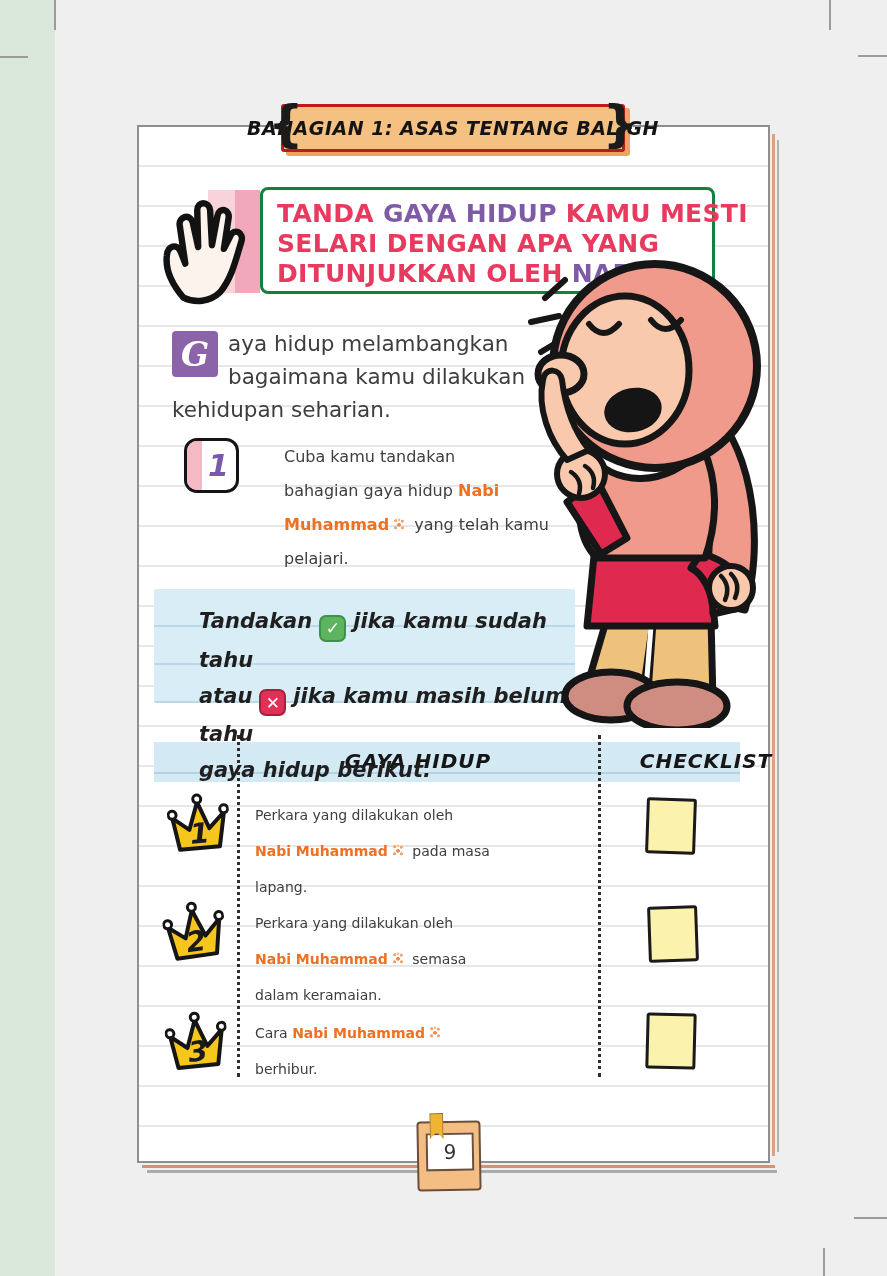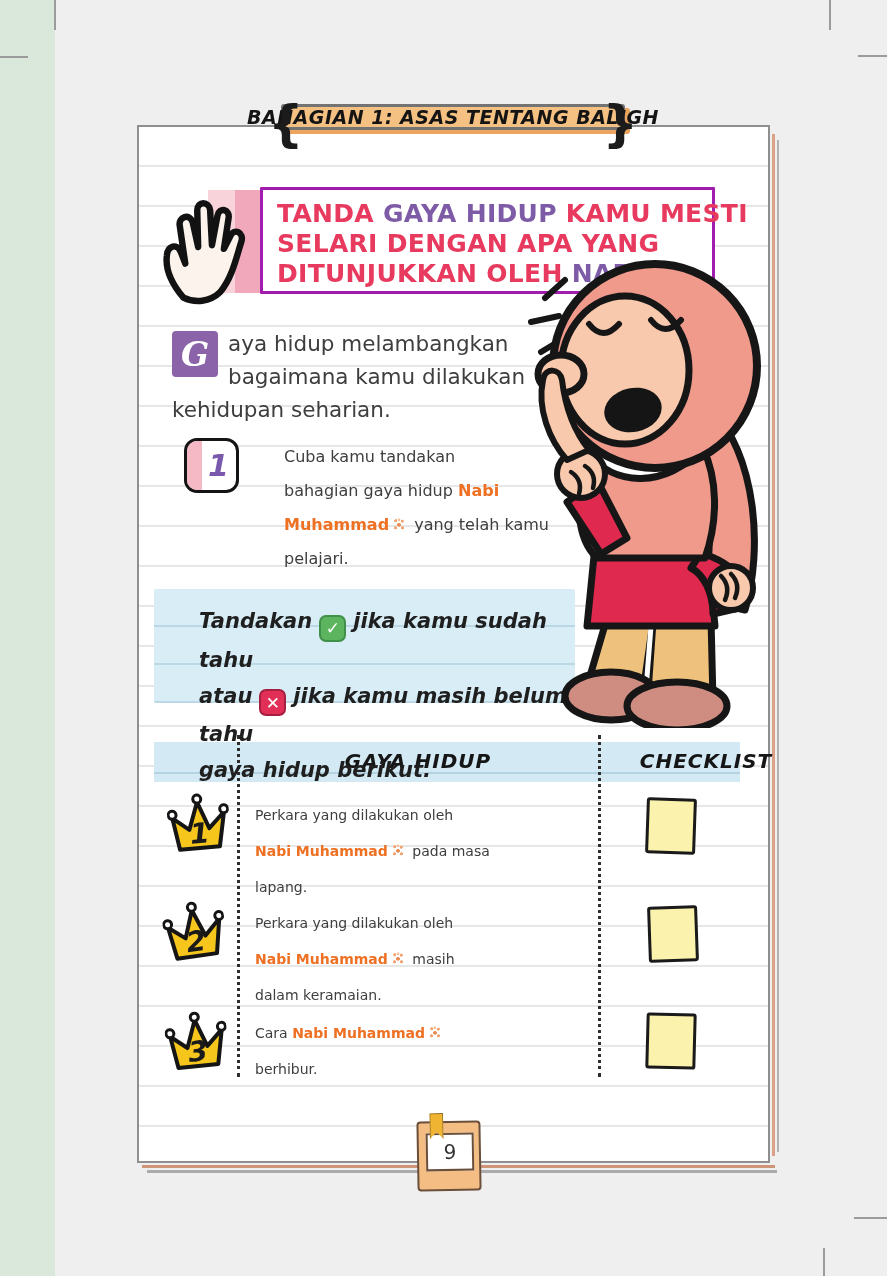--- a/index.html
+++ b/index.html
@@ -24,39 +24,39 @@
     border:2px solid #8f8f8f;
   }
   .edge { position:absolute; }
   .edge-r1 { left:772px; top:134px; width:3px; height:1022px; background:#dca087; }
   .edge-r2 { left:777px; top:140px; width:2px; height:1012px; background:#b2b2b2; }
   .edge-b1 { left:142px; top:1165px; width:633px; height:3px; background:#cf9579; }
   .edge-b2 { left:147px; top:1170px; width:630px; height:3px; background:#ababab; }
 
   
   .banner {
-    position:absolute; left:281px; top:104px; width:344px; height:26px;
-    background:#f4c183; border:3px solid #737373; border-radius:3px;
+    position:absolute; left:281px; top:104px; width:344px; height:48px;
+    background:#f4c183; border:3px solid #b91c1c; border-radius:3px;
     box-shadow:5px 4px 0 #eca45e;
     display:flex; align-items:center; justify-content:center;
   }
   .banner-label { font-style:italic; font-weight:bold; font-size:19px; letter-spacing:0.5px; color:#141414; white-space:nowrap; }
   .brace { position:absolute; top:-9px; font-size:50px; font-weight:bold; color:#1b1b1b; line-height:52px; }
   .brace-l { left:-16px; } .brace-l::before { content:"{"; }
   .brace-r { right:-16px; } .brace-r::before { content:"}"; }
 
   
   .hand-icon { position:absolute; left:154px; top:189px; width:92px; height:116px; z-index:4; }
   .title-band {
     position:absolute; left:208px; top:190px; width:52px; height:103px;
     background:linear-gradient(90deg,#f8d3da 0 52%, #f1a8bb 52% 100%);
   }
   .title-box {
     position:absolute; left:260px; top:187px; width:455px; height:107px;
-    background:#ffffff; border:3px solid #a21caf; border-radius:1px;
+    background:#ffffff; border:3px solid #15803d; border-radius:8px;
     padding:9px 0 14px 14px; z-index:2;
   }
   .title-line { font-weight:800; font-size:25px; line-height:30px; letter-spacing:0.3px; white-space:nowrap; }
   .t-red { color:#e8395e; } .t-purple { color:#7d5ba6; }
 
   
   .intro { position:absolute; left:172px; top:327px; width:356px; font-size:21.5px; line-height:33px; color:#3e3e3e; }
   .dropcap {
     float:left; width:46px; height:46px; margin:4px 10px 0 0; background:#8a63a8; border-radius:4px;
     color:#ffffff; font-family:"DejaVu Serif","Liberation Serif",serif; font-style:italic; font-weight:bold;
@@ -275,21 +275,21 @@
 
   <svg class="crown crown-2" viewBox="0 0 62 66">
     <path d="M10 56 L5 24 L21 37 L31 10 L41 37 L57 22 L50 56 Z" fill="#f6c61d" stroke="#151515" stroke-width="4" stroke-linejoin="round"></path>
     <circle cx="5" cy="21" r="4" fill="#ffffff" stroke="#151515" stroke-width="3"></circle>
     <circle cx="31" cy="7" r="4" fill="#ffffff" stroke="#151515" stroke-width="3"></circle>
     <circle cx="57" cy="19" r="4" fill="#ffffff" stroke="#151515" stroke-width="3"></circle>
     <text x="31" y="51" text-anchor="middle" font-size="28" font-weight="bold" font-style="italic" fill="#1a1a1a">2</text>
   </svg>
   <div class="row-text rt-2">
     <span>Perkara yang dilakukan oleh</span><br>
-    <span class="hl">Nabi Muhammad</span><span class="pbuh"></span><span> masih</span><br>
+    <span class="hl">Nabi Muhammad</span><span class="pbuh"></span><span> semasa</span><br>
     <span>dalam keramaian.</span>
   </div>
   <div class="checkbox cb-2"></div>
 
   <svg class="crown crown-3" viewBox="0 0 62 66">
     <path d="M10 56 L5 24 L21 37 L31 10 L41 37 L57 22 L50 56 Z" fill="#f6c61d" stroke="#151515" stroke-width="4" stroke-linejoin="round"></path>
     <circle cx="5" cy="21" r="4" fill="#ffffff" stroke="#151515" stroke-width="3"></circle>
     <circle cx="31" cy="7" r="4" fill="#ffffff" stroke="#151515" stroke-width="3"></circle>
     <circle cx="57" cy="19" r="4" fill="#ffffff" stroke="#151515" stroke-width="3"></circle>
     <text x="31" y="51" text-anchor="middle" font-size="28" font-weight="bold" font-style="italic" fill="#1a1a1a">3</text>

